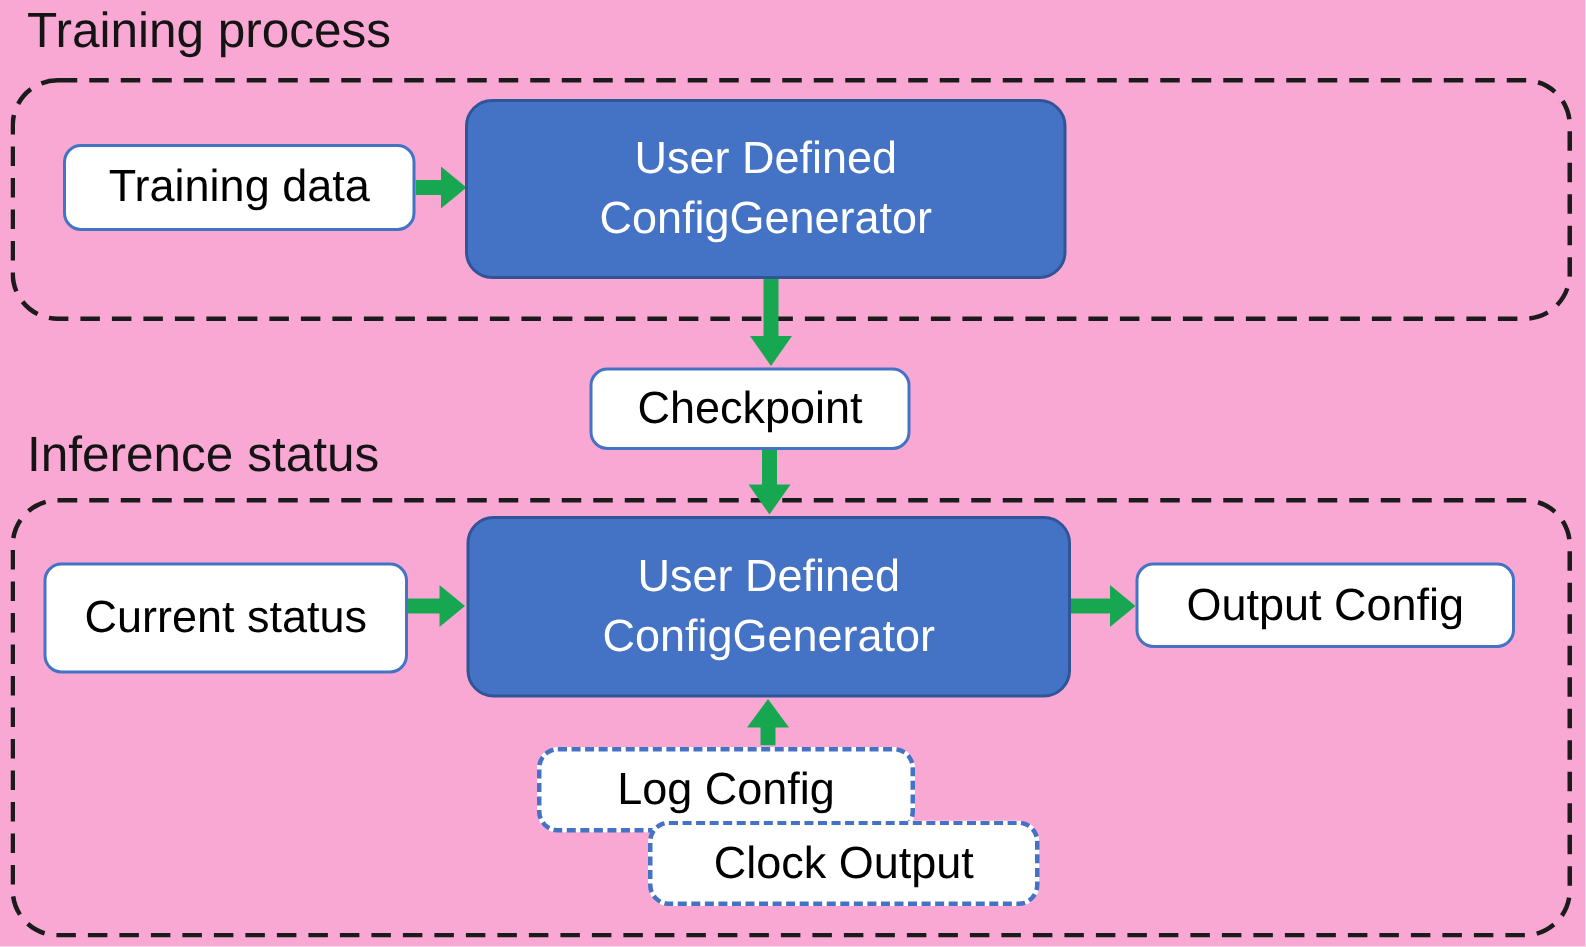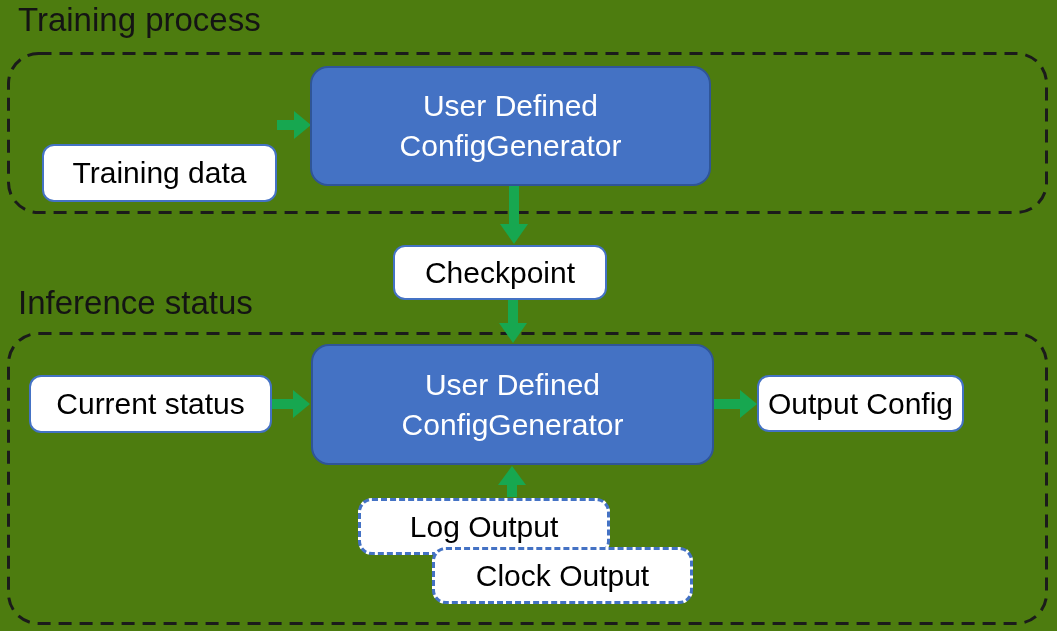--- a/index.html
+++ b/index.html
@@ -1,19 +1,19 @@
 <!DOCTYPE html>
 <html style="--blue-fill: #4472C4; --blue-stroke: #2F5597; --box-border-blue: #4472C4; --arrow-green: #17A750; --container-dash: #1b1b1b; --text-dark: #000000; --text-on-blue: #FFFFFF;"><head>
 <meta charset="utf-8">
 <style>
   html,body { margin:0; padding:0; background:#ffffff; }
   #canvas {
     position:relative;
     width:1057px; height:631px;
-    background:#4d7c0f;
+    background:#f9a8d4;
     font-family:"Liberation Sans", sans-serif;
     overflow:hidden;
   }
 
   .section-label {
     position:absolute;
     font-size:33px;
     color:#141414;
     white-space:nowrap;
     z-index:5;
@@ -109,47 +109,47 @@
   <svg class="arrow-svg" style="left:713px; top:390px;" width="44" height="28">
     <rect x="0" y="9" width="28" height="10"></rect>
     <polygon points="27,0 44,14 27,28"></polygon>
   </svg>
 
   <svg class="arrow-svg" style="left:498px; top:466px;" width="28" height="31">
     <polygon points="0,19 14,0 28,19"></polygon>
     <rect x="9" y="18" width="10" height="13"></rect>
   </svg>
 
-  <div class="white-box" style="left:42px; top:96px; width:235px; height:58px;margin-top:48px;">
+  <div class="white-box" style="left:42px; top:96px; width:235px; height:58px;">
     <span>Training data</span>
   </div>
 
   <div class="blue-box" style="left:310px; top:66px; width:401px; height:120px;">
     <span>User Defined</span>
     <span>ConfigGenerator</span>
   </div>
 
   <div class="white-box" style="left:393px; top:245px; width:214px; height:55px;">
     <span>Checkpoint</span>
   </div>
 
-  <div class="white-box" style="left:29px; top:375px; width:243px; height:58px;">
+  <div class="white-box" style="left:29px; top:375px; width:243px; height:74px;">
     <span>Current status</span>
   </div>
 
   <div class="blue-box" style="left:311px; top:344px; width:403px; height:121px;">
     <span>User Defined</span>
     <span>ConfigGenerator</span>
   </div>
 
-  <div class="white-box" style="left:757px; top:375px; width:207px; height:57px;">
+  <div class="white-box" style="left:757px; top:375px; width:253px; height:57px;">
     <span>Output Config</span>
   </div>
 
   <div class="trigger-box" style="left:358px; top:498px; width:252px; height:57px; z-index:2;">
-    <span>Log Output</span>
+    <span>Log Config</span>
   </div>
 
   <div class="trigger-box" style="left:432px; top:547px; width:261px; height:57px; z-index:3;">
     <span>Clock Output</span>
   </div>
 
 </div>
 
 </body></html>

